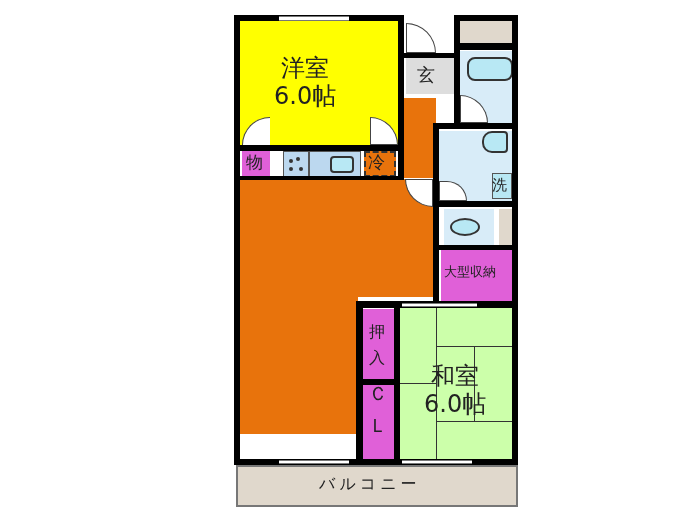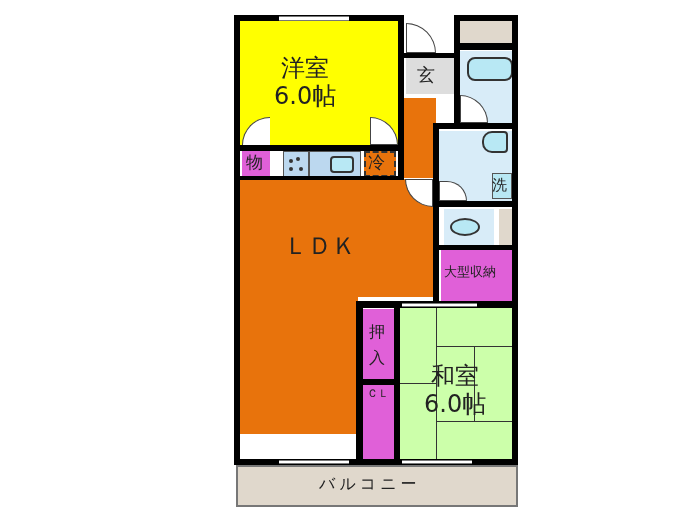--- a/index.html
+++ b/index.html
@@ -39,41 +39,40 @@
   </div>
   <div class="abs" style="left:75px;top:138px;width:52px;height:26px;background:#bcd8ef;border:1px solid #555;">
     <span class="fixture" style="left:20px;top:4px;width:24px;height:17px;border-radius:4px;"></span>
   </div>
   <div class="abs" style="left:130px;top:138px;width:32px;height:26px;border:2px dashed #333;background:#e8730c;"></div>
   <div class="lbl" style="left:134px;top:140px;font-size:17px;">冷</div>
 
   <div class="abs" style="left:4px;top:166px;width:195px;height:118px;background:#e8730c;"></div>
   <div class="abs" style="left:4px;top:284px;width:120px;height:137px;background:#e8730c;"></div>
   <div class="lbl" style="left:50px;top:220px;font-size:24px;">
-    <div>ＬＤＫ</div>
   </div>
 
   <div class="abs" style="left:226px;top:8px;width:52px;height:22px;background:#e0d8cc;"></div>
   <div class="abs" style="left:226px;top:38px;width:52px;height:72px;background:#d8ecf8;"></div>
   <div class="fixture" style="left:233px;top:44px;width:46px;height:24px;"></div>
   <div class="abs" style="left:205px;top:118px;width:73px;height:70px;background:#d8ecf8;"></div>
   <div class="fixture" style="left:248px;top:118px;width:26px;height:22px;border-radius:10px 4px 4px 10px;"></div>
   <div class="abs" style="left:258px;top:160px;width:20px;height:26px;background:#b8e8f4;border:1px solid #555;"></div>
   <div class="lbl" style="left:258px;top:164px;font-size:15px;">洗</div>
   <div class="abs" style="left:210px;top:196px;width:50px;height:36px;background:#d8ecf8;"></div>
   <div class="fixture" style="left:216px;top:205px;width:30px;height:18px;border-radius:50%;"></div>
   <div class="abs" style="left:265px;top:196px;width:13px;height:36px;background:#e0d8cc;"></div>
 
   <div class="abs" style="left:207px;top:237px;width:73px;height:51px;background:#e060d8;"></div>
   <div class="lbl" style="left:210px;top:252px;font-size:13px;">大型収納</div>
 
   <div class="abs" style="left:129px;top:296px;width:31px;height:70px;background:#e060d8;"></div>
   <div class="lbl" style="left:132px;top:306px;font-size:16px;line-height:1.6;white-space:normal;width:22px;">押入</div>
   <div class="abs" style="left:129px;top:372px;width:31px;height:74px;background:#e060d8;"></div>
-  <div class="lbl" style="left:133px;top:372px;font-size:11px;line-height:1.7;white-space:normal;width:22px;">ＣＬ</div>
+  <div class="lbl" style="left:133px;top:364px;font-size:19px;line-height:1.7;white-space:normal;width:22px;">ＣＬ</div>
 
   <div class="abs" style="left:166px;top:295px;width:113px;height:151px;background:#ccffaa;">
     <span style="position:absolute;left:36px;top:0;width:1px;height:151px;background:#333;"></span>
     <span style="position:absolute;left:36px;top:38px;width:77px;height:1px;background:#333;"></span>
     <span style="position:absolute;left:0;top:75px;width:36px;height:1px;background:#333;"></span>
     <span style="position:absolute;left:36px;top:113px;width:77px;height:1px;background:#333;"></span>
     <span style="position:absolute;left:74px;top:38px;width:1px;height:75px;background:#333;"></span>
   </div>
   <div class="lbl" style="left:190px;top:350px;font-size:24px;">
     <div>和室</div>

